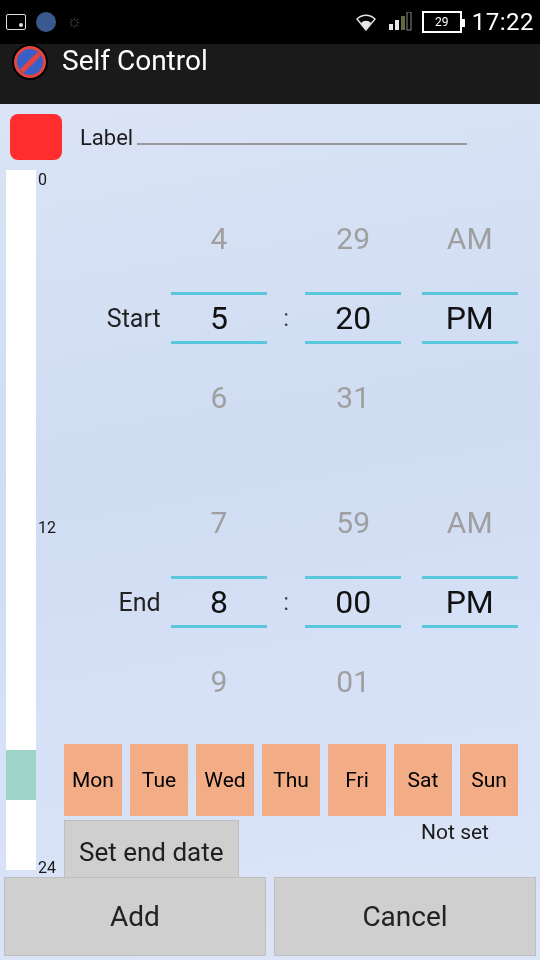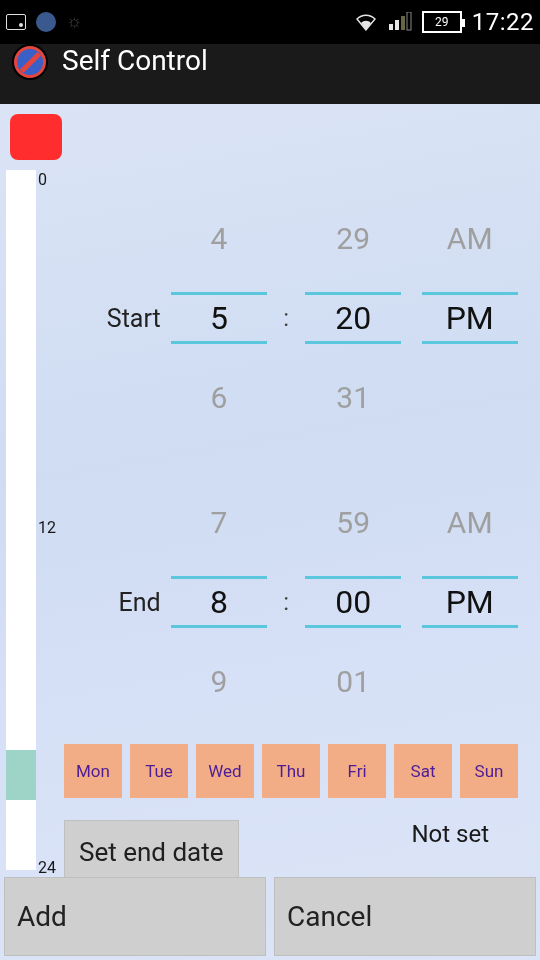--- a/index.html
+++ b/index.html
@@ -40,28 +40,28 @@
     .picker-row .side-label { width:104px; text-align:right; font-size:25px; color:#222; }
     .col { width:118px; text-align:center; font-size:30px; }
     .col.sep { width:18px; font-size:24px; color:#444; }
     .fade { color:#9f9f9f; }
     .active { color:#111; font-size:32px; }
     .u-line { height:3px; background:#5bc7dc; width:96px; margin:0 auto; }
     .picker-row.above .col .u-line, .picker-row.below .col .u-line { visibility:hidden; }
     .picker-row .col-inner { display:flex; flex-direction:column; gap:4px; align-items:center; }
 
     .days-row { position:absolute; left:64px; top:640px; display:flex; gap:8px; }
-    .day { width:58px; height:54px; background:#f2ad87; display:flex; justify-content:center; align-items:center; font-size:17px; color:#4c1d95; }
+    .day { width:58px; height:72px; background:#f2ad87; display:flex; justify-content:center; align-items:center; font-size:21px; color:#000000; }
 
     .enddate-row { position:absolute; left:64px; top:716px; display:flex; align-items:flex-start; width:465px; justify-content:space-between; }
     .btn-setend { background:#cfcfcf; border:1px solid #bfbfbf; padding:16px 14px; font-size:26px; color:#202020; }
-    .enddate-value { font-size:24px; color:#1a1a1a; margin-right:40px; }
+    .enddate-value { font-size:21px; color:#1a1a1a; margin-right:40px; }
 
     .bottom-row { position:absolute; left:0; bottom:0; width:540px; display:flex; gap:8px; padding:4px;}
-    .bottom-btn { flex:1; background:#cfcfcf; border:1px solid #bfbfbf; padding:22px 12px; font-size:28px; text-align:left; color:#222; }
+    .bottom-btn { flex:1; background:#cfcfcf; border:1px solid #bfbfbf; padding:22px 0; font-size:28px; text-align:center; color:#222; }
   </style>
 </head>
 <body>
 
 <div class="statusbar">
   <div class="left">
     <span class="notif-icon"></span>
     <span class="earth-icon"></span>
     <span class="sun-icon"></span>
   </div>
@@ -89,20 +89,24 @@
 </div>
 
 <div class="appbar">
   <span class="app-icon"></span>
   <span>Self Control</span>
 </div>
 
 <div class="content">
   <div class="label-row">
     <div class="color-chip"></div>
+    <div class="label-wrap">
+      <span class="label-title">Label</span>
+      <div class="label-underline"></div>
+    </div>
   </div>
 
   <div class="left-track">
     <div class="filled"></div>
   </div>
   <span class="tick-label" style="top:66px">0</span>
   <span class="tick-label" style="top:414px">12</span>
   <span class="tick-label" style="top:754px">24</span>
 
   <div class="picker-block start">

